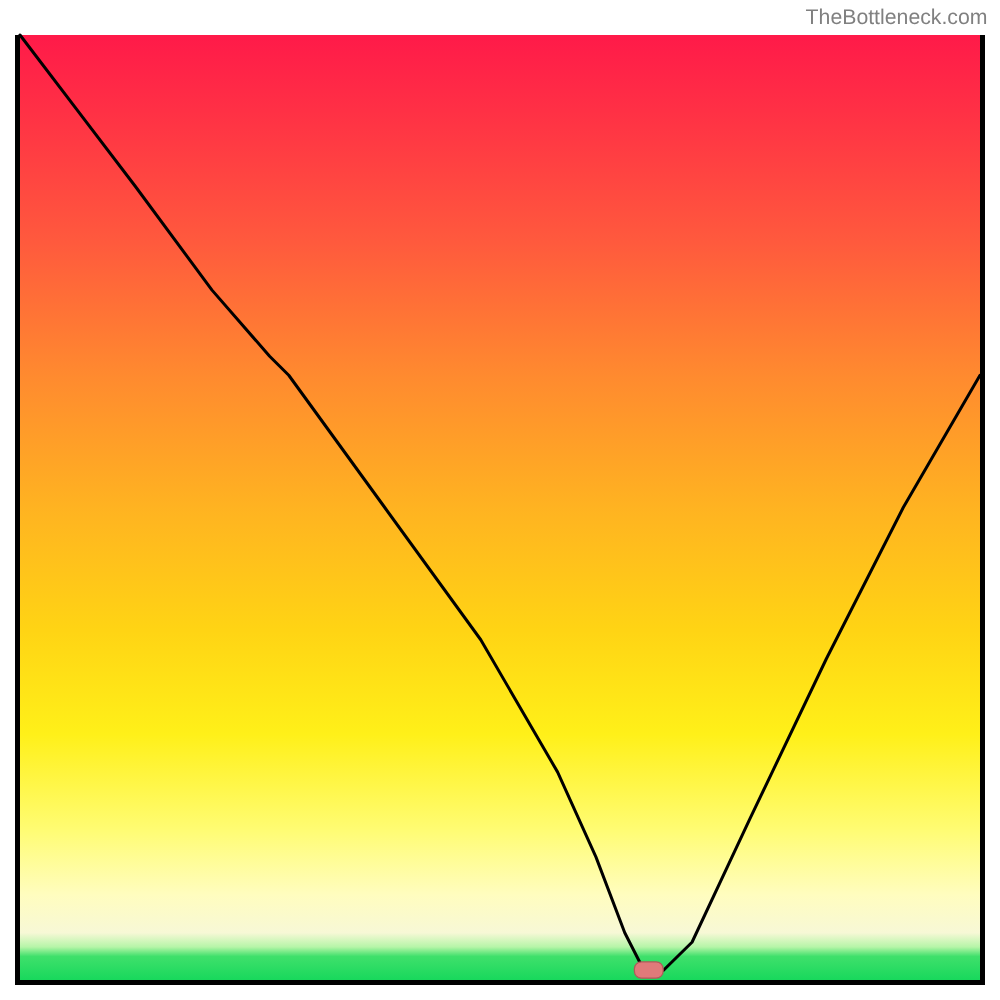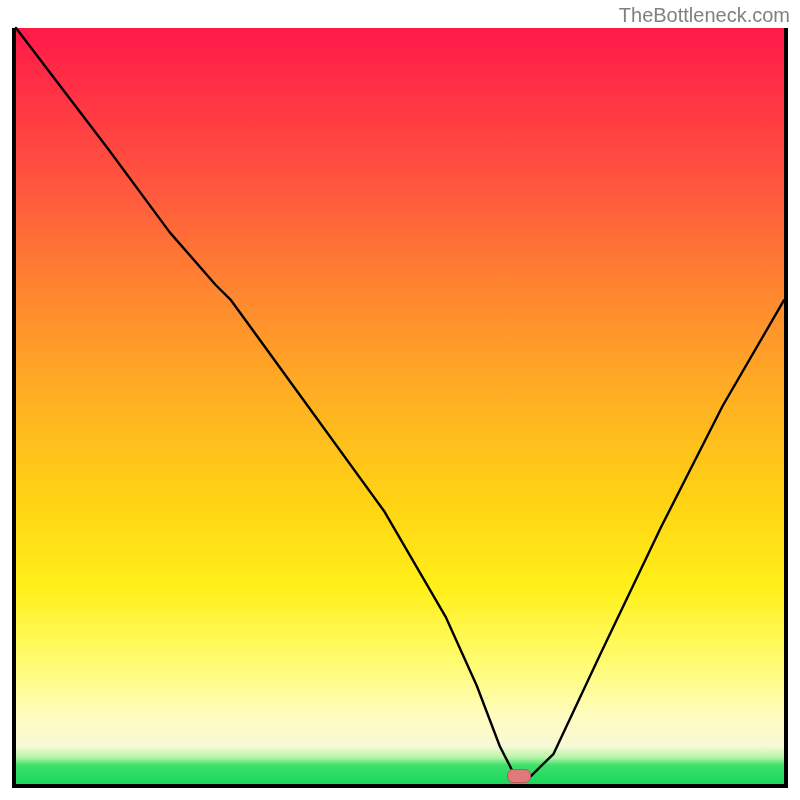--- a/index.html
+++ b/index.html
@@ -7,21 +7,21 @@
     padding: 0;
     width: 800px;
     height: 800px;
     background: #ffffff;
     font-family: Arial, Helvetica, sans-serif;
   }
   .watermark {
     position: absolute;
     top: 4px;
     right: 10px;
-    font-size: 20px;
+    font-size: 17px;
     color: #808080;
     font-weight: normal;
     letter-spacing: 0px;
   }
   .plot-frame {
     position: absolute;
     left: 12px;
     top: 28px;
     width: 776px;
     height: 760px;

